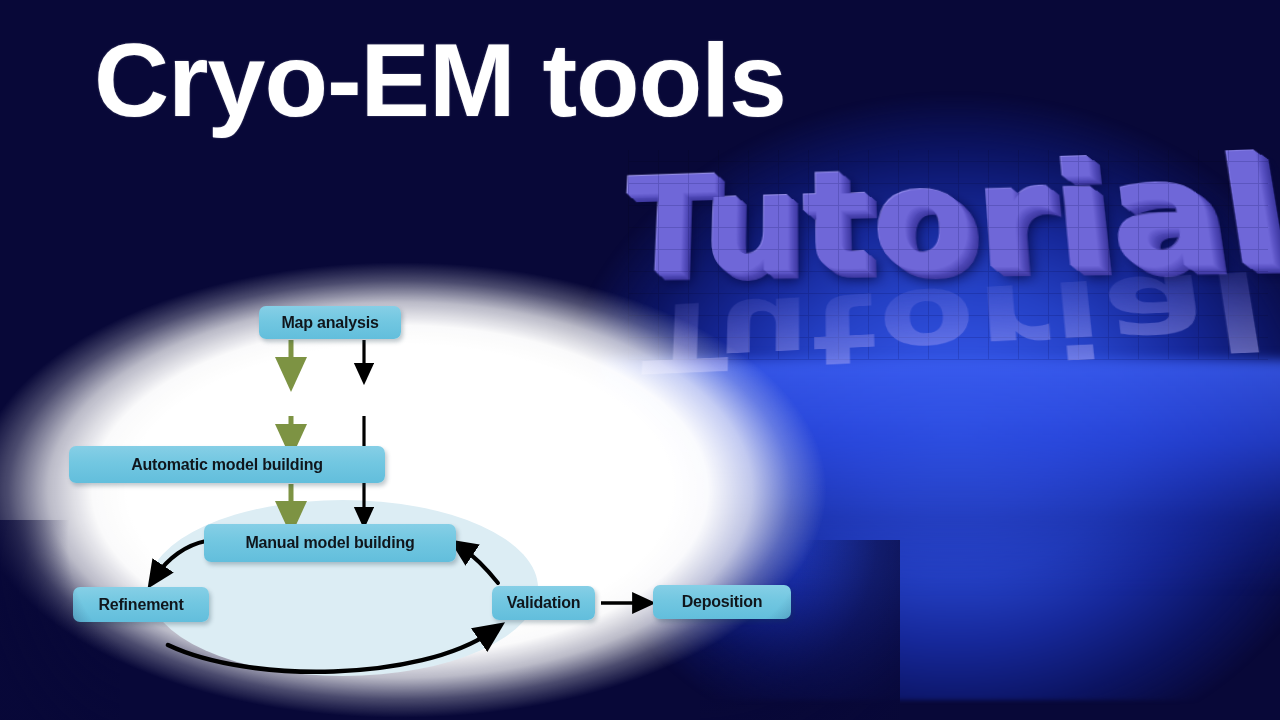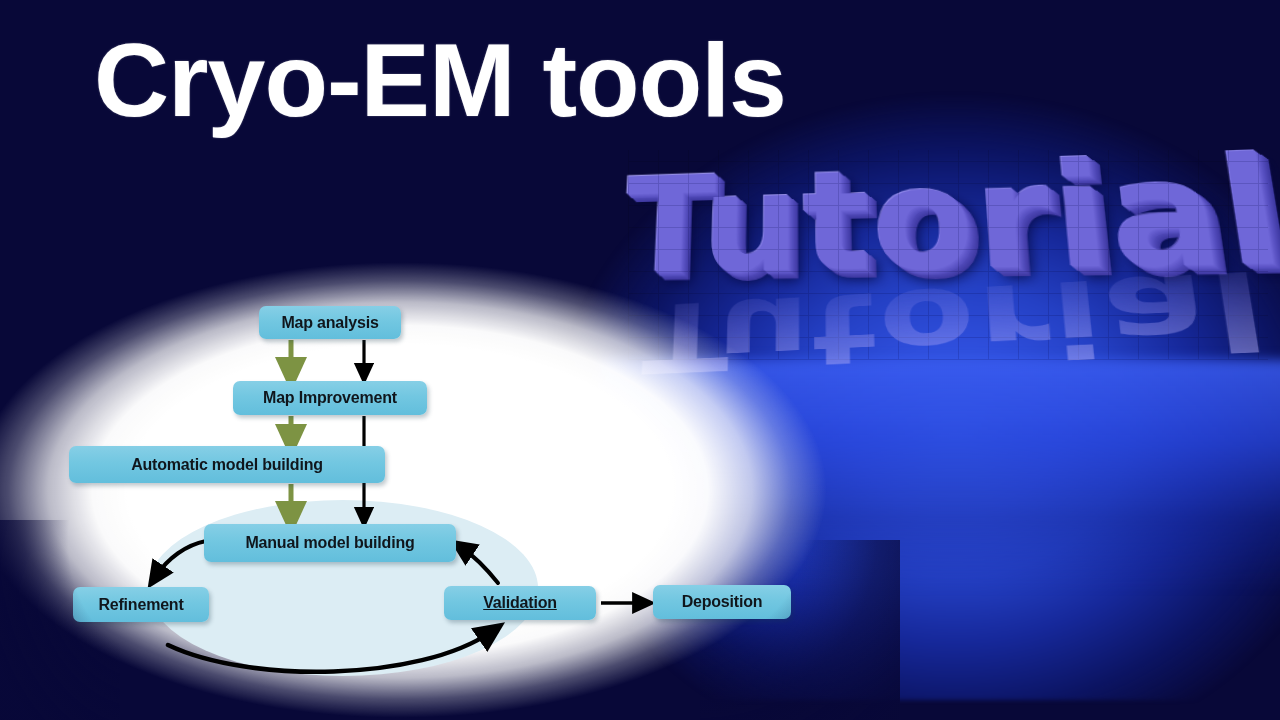--- a/index.html
+++ b/index.html
@@ -182,21 +182,21 @@
     justify-content: center;
     white-space: nowrap;
     box-shadow: 2px 3px 4px rgba(30,60,80,0.28);
     padding: 0 30px;
   }
   .n-map-analysis      { left: 259px; top: 306px; width: 142px; height: 33px; }
   .n-map-improvement   { left: 233px; top: 381px; width: 194px; height: 34px; }
   .n-auto-model        { left: 69px;  top: 446px; width: 316px; height: 37px; }
   .n-manual-model      { left: 204px; top: 524px; width: 252px; height: 38px; align-items: center; }
   .n-refinement        { left: 73px;  top: 587px; width: 136px; height: 35px; }
-  .n-validation        { left: 444px; top: 586px; width: 152px; height: 34px; text-decoration: underline; }
+  .n-validation        { left: 492px; top: 586px; width: 103px; height: 34px; }
   .n-deposition        { left: 653px; top: 585px; width: 138px; height: 34px; }
 
   .svg-layer {
     position: absolute;
     left: 0; top: 0;
     width: 1280px; height: 720px;
     pointer-events: none;
   }
 
   
@@ -263,23 +263,20 @@
       <path d="M168,645 C250,684 420,681 491,632" fill="none" stroke="#000000" stroke-width="4.5" stroke-linecap="round" marker-end="url(#ahBlack)"></path>
 
       <path d="M498,583 C486,568 474,556 462,548" fill="none" stroke="#000000" stroke-width="4" stroke-linecap="round" marker-end="url(#ahBlack)"></path>
 
       <line x1="601" y1="603" x2="643" y2="603" stroke="#000000" stroke-width="3.4" marker-end="url(#ahBlack)"></line>
     </svg>
 
     <div class="node n-map-analysis">
       <span>Map analysis</span>
     </div>
-    <div class="node n-map-improvement">
-      <span>Map Improvement</span>
-    </div>
     <div class="node n-auto-model">
       <span>Automatic model building</span>
     </div>
     <div class="node n-manual-model">
       <span>Manual model building</span>
     </div>
     <div class="node n-refinement">
       <span>Refinement</span>
     </div>
     <div class="node n-validation">

